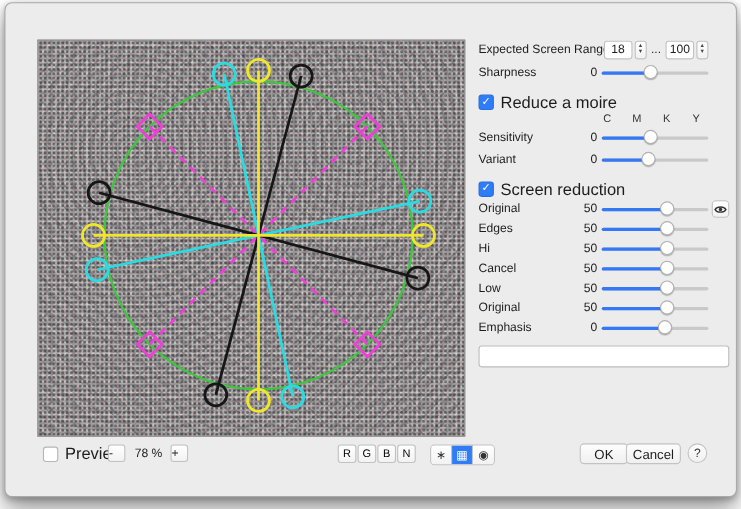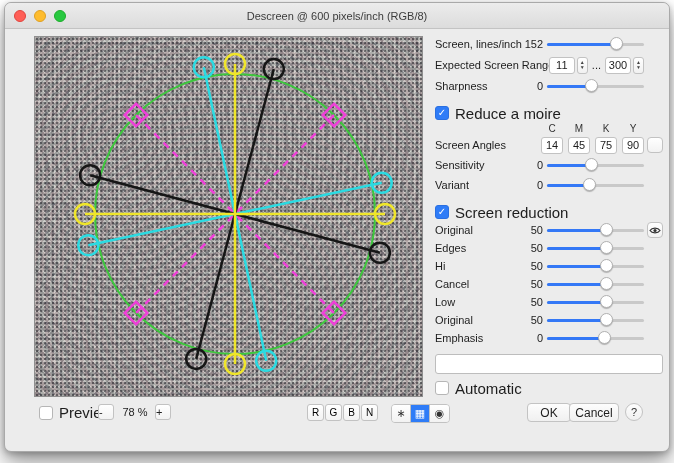--- a/index.html
+++ b/index.html
@@ -92,28 +92,20 @@
               font-size:12px; color:#1d1d1d; padding:0 10px; font-family:"Liberation Sans", sans-serif; }
   .help-btn { width:18px; height:18px; border:1px solid #c3c3c3; border-radius:50%;
               background:linear-gradient(#fdfdfd,#f0f0f0); font-size:11px; color:#333;
               text-align:center; line-height:16px; padding:0; }
 </style>
 </head>
 <body>
 
 <div class="window">
 
-  <div class="titlebar">
-    <div class="lights">
-      <span class="light red"></span>
-      <span class="light yellow"></span>
-      <span class="light green"></span>
-    </div>
-    <div class="title">Descreen @ 600 pixels/inch (RGB/8)</div>
-  </div>
 
   <div class="preview">
     <svg width="389" height="362" viewBox="0 0 389 362">
       <circle cx="200" cy="177" r="140" fill="none" stroke-width="2" stroke="#3dc73d"></circle>
 
       <g fill="none" stroke-width="2.5" stroke="#ef3fd9">
         <line x1="299" y1="78" x2="101" y2="276" stroke-dasharray="7 6"></line>
         <line x1="299" y1="276" x2="101" y2="78" stroke-dasharray="7 6"></line>
         <rect x="-8" y="-8" width="16" height="16" transform="translate(299,78) rotate(45)"></rect>
         <rect x="-8" y="-8" width="16" height="16" transform="translate(101,276) rotate(45)"></rect>
@@ -145,43 +137,33 @@
         <circle cx="200" cy="27" r="10"></circle>
         <circle cx="200" cy="327" r="10"></circle>
         <circle cx="50" cy="177" r="10"></circle>
         <circle cx="350" cy="177" r="10"></circle>
       </g>
     </svg>
   </div>
 
   <div class="panel">
 
-    <div class="row">
-      <span class="lbl">Screen, lines/inch</span>
-      <span class="val">152</span>
-      <span class="slider" style="--p: 72%;">
-        <span class="track"></span>
-        <span class="fill"></span>
-        <span class="knob"></span>
-      </span>
-      <span class="slot"></span>
-    </div>
 
     <div class="row" style="height:22px">
       <span class="lbl">Expected Screen Range</span>
       <span class="stepper-group">
-        <span class="stepper-field">11</span>
+        <span class="stepper-field">18</span>
         <span class="stepper">
           <span>▲</span>
           <span>▼</span>
         </span>
       </span>
       <span class="dots">...</span>
       <span class="stepper-group">
-        <span class="stepper-field">300</span>
+        <span class="stepper-field">100</span>
         <span class="stepper">
           <span>▲</span>
           <span>▼</span>
         </span>
       </span>
       <span class="slot"></span>
     </div>
 
     <div class="row">
       <span class="lbl">Sharpness</span>
@@ -205,30 +187,20 @@
 
     <div class="row" style="height:13px">
       <span class="lbl"></span>
       <span class="angle-head">C</span>
       <span class="angle-head">M</span>
       <span class="angle-head">K</span>
       <span class="angle-head">Y</span>
       <span class="slot"></span>
     </div>
 
-    <div class="row">
-      <span class="lbl">Screen Angles</span>
-      <span class="mini-box">14</span>
-      <span class="mini-box">45</span>
-      <span class="mini-box">75</span>
-      <span class="mini-box">90</span>
-      <span class="slot">
-          <button class="tiny-btn"></button>
-        </span>
-    </div>
 
     <div class="row">
       <span class="lbl">Sensitivity</span>
       <span class="val">0</span>
       <span class="slider" style="--p: 46%;">
         <span class="track"></span>
           <span class="fill"></span>
         <span class="knob"></span>
       </span>
       <span class="slot"></span>
@@ -339,26 +311,20 @@
     </div>
 
     <div class="gap6"></div>
 
     <div class="row" style="height:22px">
       <input class="comment" type="text" value="" style="">
     </div>
 
     <div class="gap4"></div>
 
-    <div class="row" style="height:18px">
-      <span class="cb">
-        
-      </span>
-      <span class="cb-lbl">Automatic</span>
-    </div>
 
   </div>
 
   <div class="bottombar">
 
     <div class="bb" style="left:34px; top:3px;">
       <span class="cb">
         
       </span>
       <span class="cb-lbl">Preview</span>

